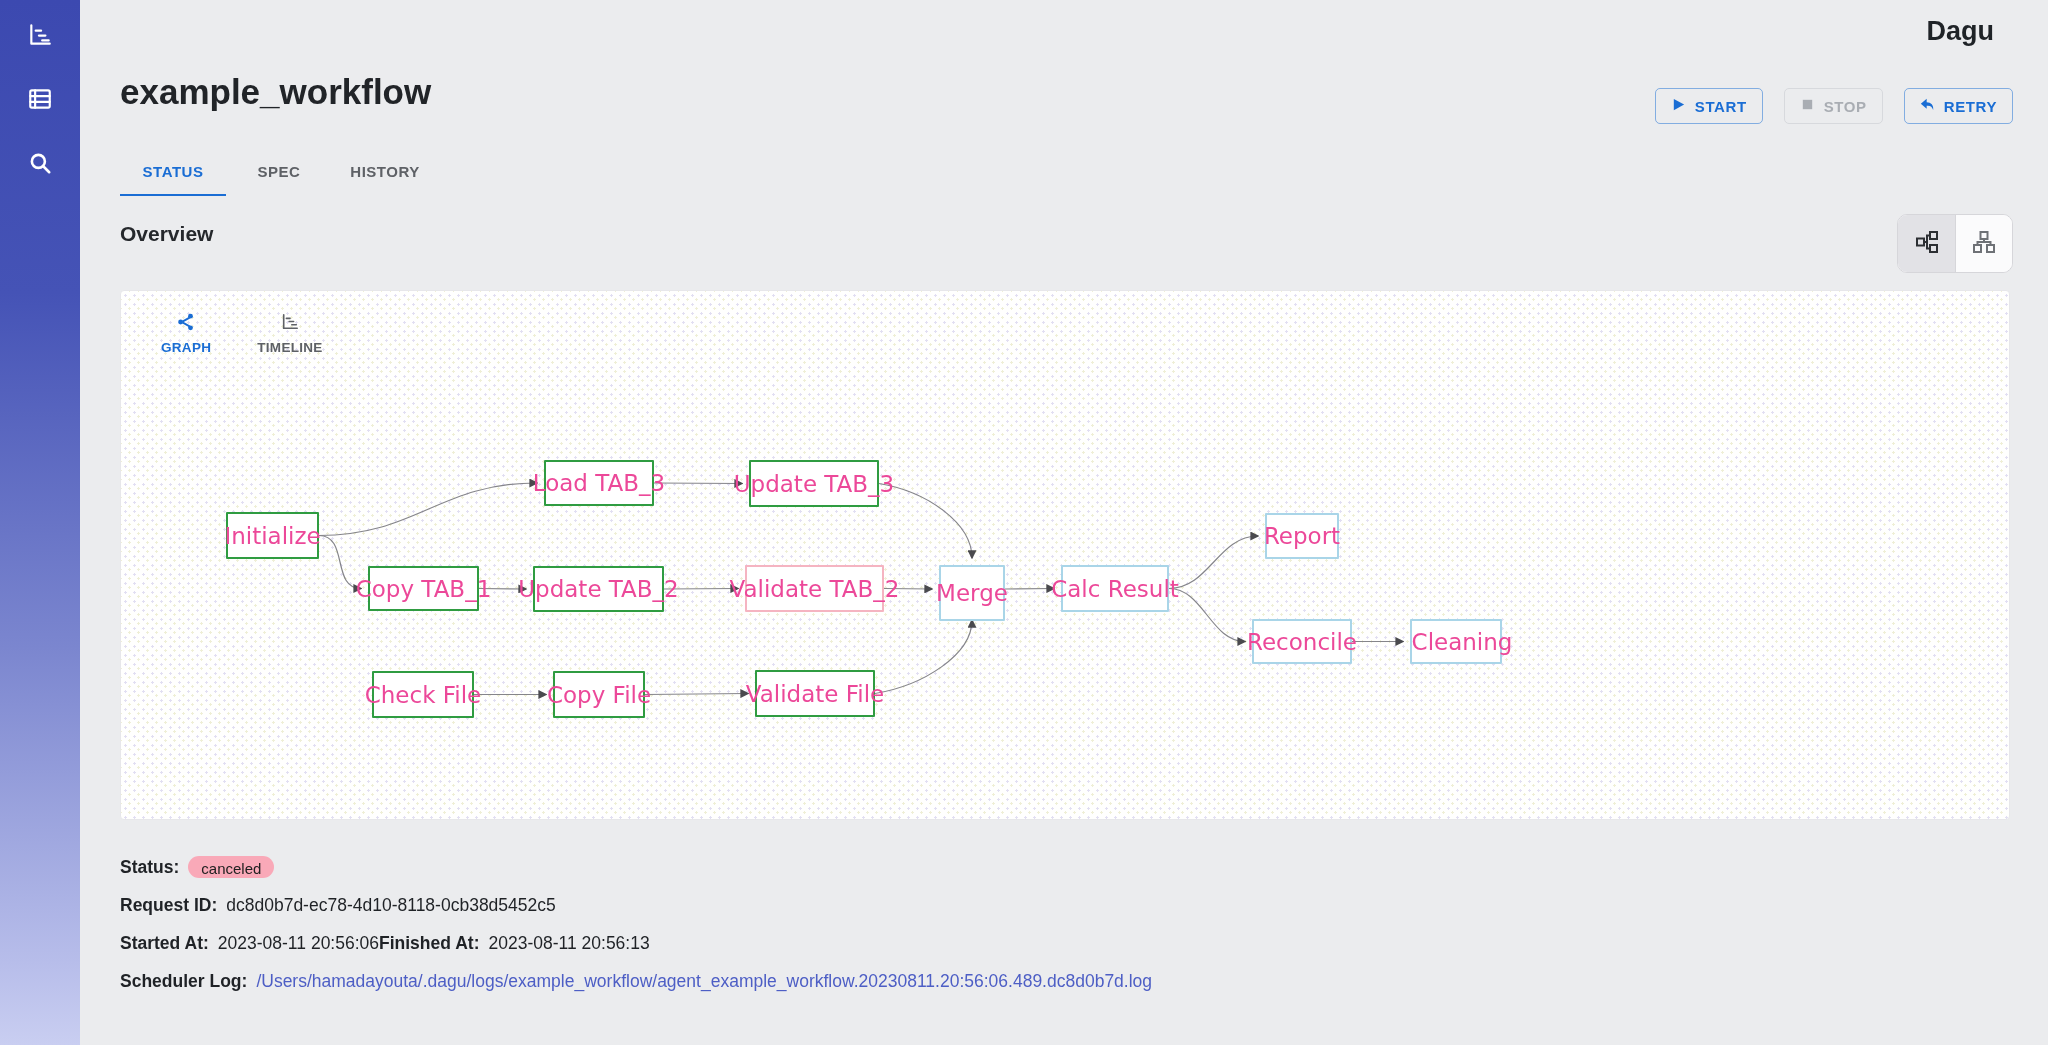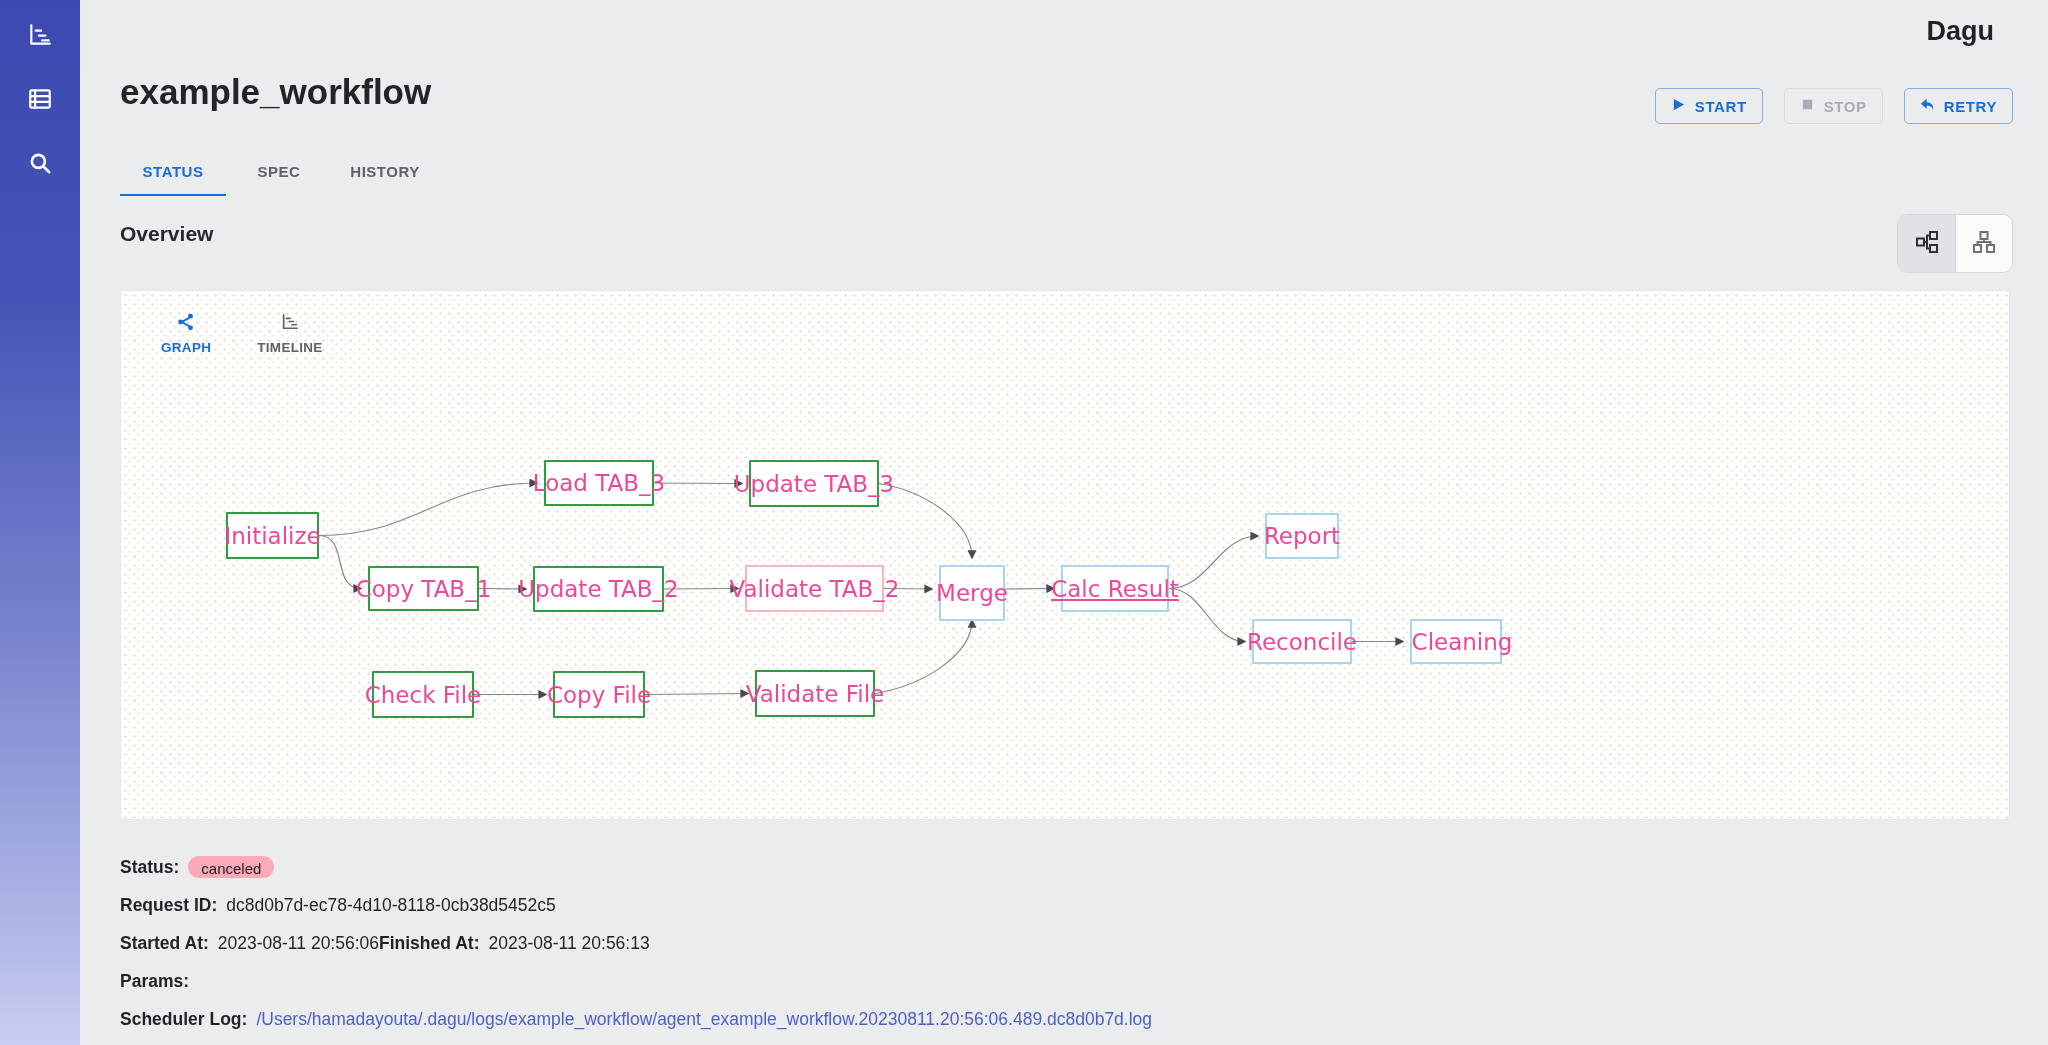--- a/index.html
+++ b/index.html
@@ -220,21 +220,21 @@
           <path d="M1048,297.5 C1082.2,297.5 1089.8,350.5 1124,350.5" fill="none" stroke="#85858a" stroke-width="1.2" marker-end="url(#arr)"></path>
           <path d="M1231,350.5 L1282,350.5" fill="none" stroke="#85858a" stroke-width="1.2" marker-end="url(#arr)"></path>
         </svg>
         <div class="dag-node" style="left: 105px; top: 221px; width: 93px; height: 47px; border-color: rgb(47, 156, 65);">Initialize</div>
         <div class="dag-node" style="left: 423px; top: 169px; width: 110px; height: 46px; border-color: rgb(47, 156, 65);">Load TAB_3</div>
         <div class="dag-node" style="left: 628px; top: 169px; width: 130px; height: 47px; border-color: rgb(47, 156, 65);">Update TAB_3</div>
         <div class="dag-node" style="left: 247px; top: 275px; width: 111px; height: 45px; border-color: rgb(47, 156, 65);">Copy TAB_1</div>
         <div class="dag-node" style="left: 412px; top: 275px; width: 131px; height: 46px; border-color: rgb(47, 156, 65);">Update TAB_2</div>
         <div class="dag-node" style="left: 624px; top: 274px; width: 139px; height: 47px; border-color: rgb(245, 180, 193);">Validate TAB_2</div>
         <div class="dag-node" style="left: 818px; top: 274px; width: 66px; height: 56px; border-color: rgb(169, 213, 232); text-align: center;">Merge</div>
-        <div class="dag-node" style="left: 940px; top: 274px; width: 108px; height: 47px; border-color: rgb(169, 213, 232); text-decoration: underline;">Calc Result</div>
+        <div class="dag-node" style="left: 940px; top: 274px; width: 108px; height: 47px; border-color: rgb(169, 213, 232);">Calc Result</div>
         <div class="dag-node" style="left: 251px; top: 380px; width: 102px; height: 47px; border-color: rgb(47, 156, 65);">Check File</div>
         <div class="dag-node" style="left: 432px; top: 380px; width: 92px; height: 47px; border-color: rgb(47, 156, 65);">Copy File</div>
         <div class="dag-node" style="left: 634px; top: 379px; width: 120px; height: 47px; border-color: rgb(47, 156, 65);">Validate File</div>
         <div class="dag-node" style="left: 1144px; top: 222px; width: 74px; height: 46px; border-color: rgb(169, 213, 232);">Report</div>
         <div class="dag-node" style="left: 1131px; top: 328px; width: 100px; height: 45px; border-color: rgb(169, 213, 232);">Reconcile</div>
         <div class="dag-node" style="left: 1289px; top: 328px; width: 92px; height: 45px; border-color: rgb(169, 213, 232); padding-left: 12px;">Cleaning</div>
       </div>
   </div>
 
   <div class="details">
@@ -246,22 +246,18 @@
       <span class="lbl">Request ID:</span>
       <span>dc8d0b7d-ec78-4d10-8118-0cb38d5452c5</span>
     </div>
     <div class="drow">
       <span class="lbl">Started At:</span>
       <span>2023-08-11 20:56:06</span>
       <span class="lbl2">Finished At:</span>
       <span>2023-08-11 20:56:13</span>
     </div>
     <div class="drow">
-      <span class="lbl">Params:</span>
-      <span></span>
-    </div>
-    <div class="drow">
       <span class="lbl">Scheduler Log:</span>
       <a class="loglink">/Users/hamadayouta/.dagu/logs/example_workflow/agent_example_workflow.20230811.20:56:06.489.dc8d0b7d.log</a>
     </div>
   </div>
 
 </div>
 
 </body></html>

